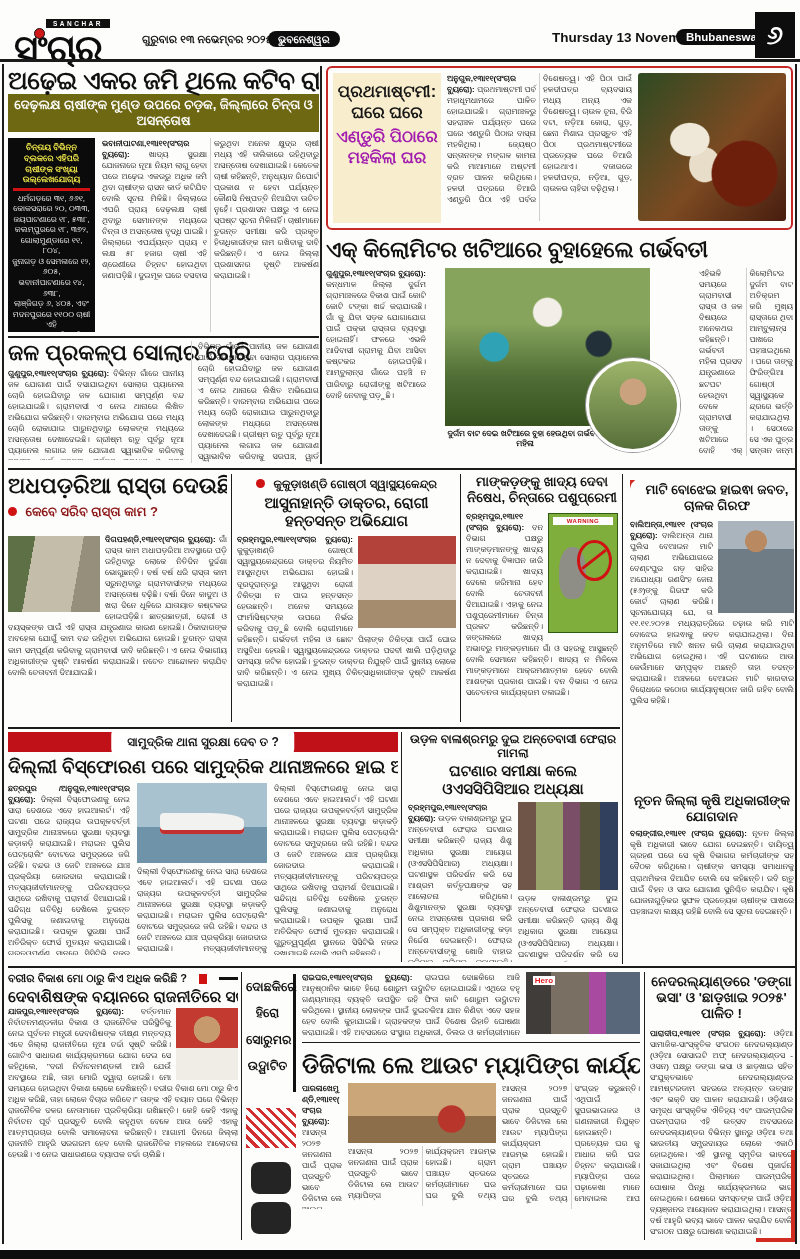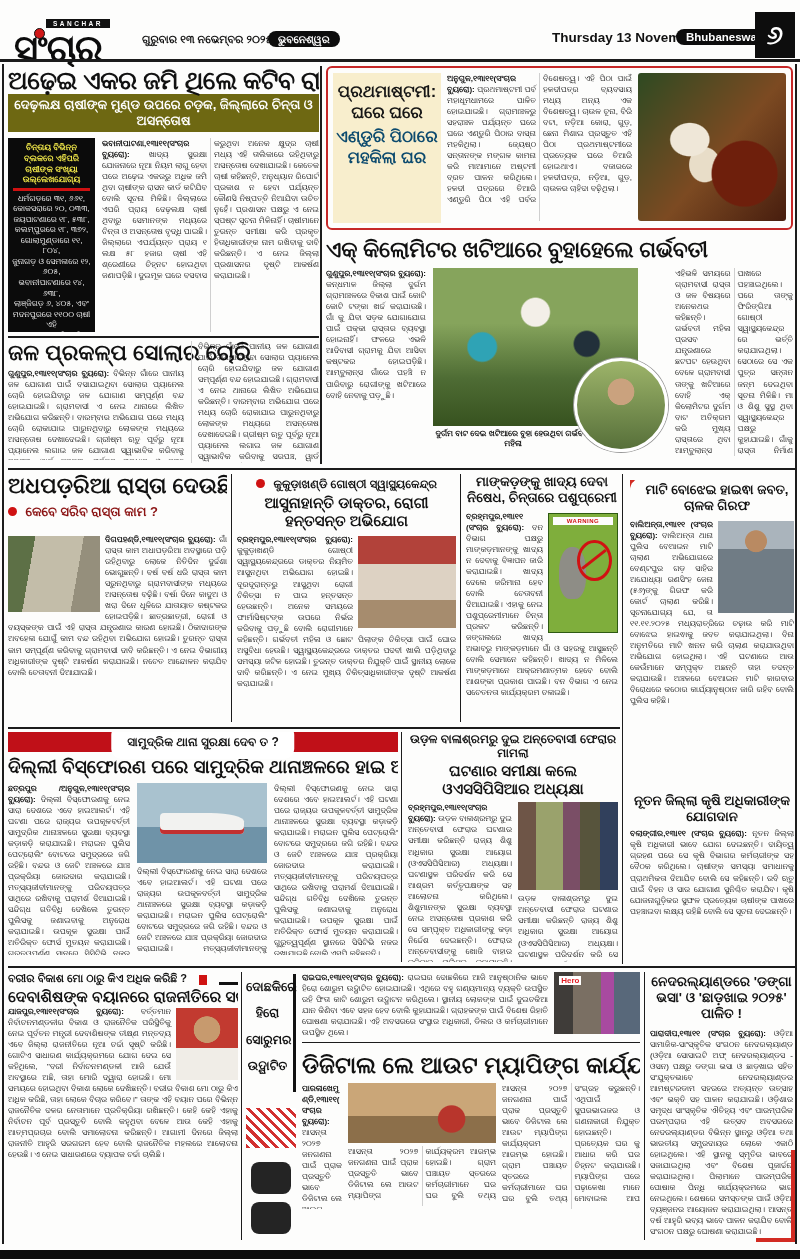--- a/index.html
+++ b/index.html
@@ -30,21 +30,21 @@
   .cols2{column-count:2;column-gap:7px;column-rule:1px solid #cfcfcf;}
   
   .subbar{background:#6e6812;color:#fff;font-weight:800;font-size:13px;text-align:center;padding:3px 2px;}
   .statsbox{background:#0b0b0b;color:#fff;padding:4px 3px;}
   .statsbox .st{color:#f2e94a;font-weight:800;font-size:8.3px;text-align:center;line-height:1.3;}
   .statsbox .sd{height:2.5px;background:#cf1111;margin:3px 2px;}
   .statsbox .sl{font-size:8px;text-align:center;line-height:1.32;}
   .redbox{border:2.5px solid #c62828;border-radius:6px;}
   .cream{background:#f8eecd;text-align:center;padding:8px 2px;}
   .cream .c1{font-weight:800;font-size:16.5px;line-height:1.25;color:#151515;}
-  .cream .c2{font-weight:800;font-size:16.5px;line-height:1.25;color:#0c4a6e;}
+  .cream .c2{font-weight:800;font-size:16.5px;line-height:1.25;color:#a21caf;}
   .band{background:#c01018;position:relative;height:20px;}
   .band .caps{position:absolute;left:50%;top:50%;transform:translate(-50%,-50%);background:#fff;border-radius:10px;
               padding:10px 16px;font-weight:800;font-size:12px;white-space:nowrap;}
   .hatch{background:repeating-linear-gradient(45deg,#d23030 0 3px,#fff 3px 7px);}
   .hband{position:relative;height:22px;}
   .hband .caps2{position:absolute;left:50%;top:50%;transform:translate(-50%,-50%);background:#fff;border:1.5px solid #111;
                 border-radius:11px;padding:1px 14px;font-weight:800;font-size:13px;white-space:nowrap;}
   .corner:before{content:"";position:absolute;left:-4px;top:-6px;width:52px;height:74px;
                  border-left:4px solid #d22b22;border-top:4px solid #d22b22;border-top-left-radius:16px;}
   
@@ -157,21 +157,21 @@
     </div>
     <div class="bt cols2" style="flex:1;height:148px;">
       <b class="dl">ଅନୁଗୁଳ,୧୩ା୧୧(ସଂଚାର ବ୍ୟୁରୋ):</b>
       <span>ପ୍ରଥମାଷ୍ଟମୀ ପର୍ବ ମହାଧୂମଧାମରେ ପାଳିତ ହୋଇଯାଇଛି। ଗ୍ରାମାଞ୍ଚଳରୁ ସହରାଞ୍ଚଳ ପର୍ଯ୍ୟନ୍ତ ଘରେ ଘରେ ଏଣ୍ଡୁରି ପିଠାର ବାସ୍ନା ମହକିଥିଲା। ଜ୍ୟେଷ୍ଠ ସନ୍ତାନଙ୍କ ମଙ୍ଗଳ କାମନା କରି ମାଆମାନେ ଅଷ୍ଟମୀ ବ୍ରତ ପାଳନ କରିଥିଲେ। ହଳଦୀ ପତ୍ରରେ ତିଆରି ଏଣ୍ଡୁରି ପିଠା ଏହି ପର୍ବର ବିଶେଷତ୍ୱ। ଏହି ପିଠା ପାଇଁ ହଳଦୀପତ୍ର ବ୍ୟବସାୟ ମଧ୍ୟ ଅନ୍ୟ ଏକ ବିଶେଷତ୍ୱ। ଚାଉଳ ଚୂନା, ବିରି ବଟା, ନଡ଼ିଆ କୋରା, ଗୁଡ଼, ଛେନା ମିଶାଇ ପ୍ରସ୍ତୁତ ଏହି ପିଠା ପ୍ରଥମାଷ୍ଟମୀରେ ପ୍ରତ୍ୟେକ ଘରେ ତିଆରି ହୋଇଥାଏ। ବଜାରରେ ହଳଦୀପତ୍ର, ନଡ଼ିଆ, ଗୁଡ଼, ଚାଉଳର ଚାହିଦା ବଢ଼ିଥିଲା।</span>
     </div>
     <div class="ph ph-pitha" style="width:148px;height:148px;flex:none;border-radius:3px;"></div>
   </section>
 
   <section class="abs" style="left:326px;top:238px;width:467px;height:226px;overflow:visible;">
     <div class="h-xl" style="white-space:nowrap;letter-spacing:-.3px;">ଏକ୍ କିଲୋମିଟର ଖଟିଆରେ ବୁହାହେଲେ ଗର୍ଭବତୀ</div>
-    <div style="display:flex;gap:7px;margin-top:6px;height:188px;">
+    <div style="display:flex;gap:19px;margin-top:6px;height:188px;">
       <div class="bt" style="width:100px;flex:none;height:188px;">
         <b class="dl">ଗୁଣୁପୁର,୧୩ା୧୧(ସଂଚାର ବ୍ୟୁରୋ):</b>
         <span>କନ୍ଧମାଳ ଜିଲ୍ଲା ଦୁର୍ଗମ ଗ୍ରାମାଞ୍ଚଳରେ ବିକାଶ ପାଇଁ କୋଟି କୋଟି ଟଙ୍କା ଖର୍ଚ୍ଚ କରାଯାଉଛି। ଗାଁ କୁ ଯିବା ସଡ଼କ ଯୋଗାଯୋଗ ପାଇଁ ପକ୍କା ରାସ୍ତାର ବ୍ୟବସ୍ଥା ହୋଇନାହିଁ। ଫଳରେ ଏଭଳି ଆଦିବାସୀ ଗ୍ରାମକୁ ଯିବା ଆସିବା କଷ୍ଟକର ହୋଇପଡ଼ିଛି। ଆମ୍ବୁଲାନ୍ସ ଗାଁରେ ପହଞ୍ଚି ନ ପାରିବାରୁ ରୋଗୀଙ୍କୁ ଖଟିଆରେ ବୋହି ନେବାକୁ ପଡ଼ୁଛି।</span>
       </div>
       <div style="width:205px;flex:none;position:relative;">
         <div class="ph ph-forest" style="width:205px;height:158px;"></div>
         <div class="ph ph-circle" style="position:absolute;right:-30px;bottom:4px;width:88px;height:88px;"></div>
         <div class="cap" style="margin-top:3px;width:160px;">ଦୁର୍ଗମ ବାଟ ଦେଇ ଖଟିଆରେ ବୁହା ହେଉଥିବା ଗର୍ଭବତୀ ମହିଳା</div>
       </div>
       <div class="bt cols2" style="flex:1;height:188px;padding-left:30px;box-sizing:border-box;">ଏହିଭଳି ସମୟରେ ଗ୍ରାମବାସୀ ରାସ୍ତା ଓ ଜଳ ବିଷୟରେ ଅନେକଥର କହିଛନ୍ତି। ଗର୍ଭବତୀ ମହିଳା ପ୍ରସବ ଯନ୍ତ୍ରଣାରେ ଛଟପଟ ହେଉଥିବା ବେଳେ ଗ୍ରାମବାସୀ ତାଙ୍କୁ ଖଟିଆରେ ବୋହି ଏକ୍ କିଲୋମିଟର ଦୁର୍ଗମ ବାଟ ଅତିକ୍ରମ କରି ମୁଖ୍ୟ ରାସ୍ତାରେ ଥିବା ଆମ୍ବୁଲାନ୍ସ ପାଖରେ ପହଞ୍ଚାଇଥିଲେ। ପରେ ତାଙ୍କୁ ଫିରିଙ୍ଗିଆ ଗୋଷ୍ଠୀ ସ୍ୱାସ୍ଥ୍ୟକେନ୍ଦ୍ରରେ ଭର୍ତ୍ତି କରାଯାଇଥିଲା। ସେଠାରେ ସେ ଏକ ପୁତ୍ର ସନ୍ତାନ ଜନ୍ମ ଦେଇଥିବା ସୂଚନା ମିଳିଛି। ମା ଓ ଶିଶୁ ସୁସ୍ଥ ଥିବା ସ୍ୱାସ୍ଥ୍ୟକେନ୍ଦ୍ର ପକ୍ଷରୁ କୁହାଯାଇଛି। ଗାଁକୁ ରାସ୍ତା ନିର୍ମାଣ ପାଇଁ ଗ୍ରାମବାସୀ ପୁଣିଥରେ ଦାବି କରିଛନ୍ତି।</div>
@@ -268,21 +268,21 @@
       <div style="width:100px;flex:none;">
         <div class="ph ph-visit" style="width:100px;height:88px;"></div>
         <div class="bt" style="margin-top:3px;height:78px;">ଉଡ଼ଳ ବାଳାଶ୍ରମରୁ ଦୁଇ ଅନ୍ତେବାସୀ ଫେରାର ଘଟଣାର ସମୀକ୍ଷା କରିଛନ୍ତି ରାଜ୍ୟ ଶିଶୁ ଅଧିକାର ସୁରକ୍ଷା ଆୟୋଗ (ଓଏସସିପିସିଆର) ଅଧ୍ୟକ୍ଷା। ଘଟଣାସ୍ଥଳ ପରିଦର୍ଶନ କରି ସେ ଆଶ୍ରମ କର୍ତ୍ତୃପକ୍ଷଙ୍କ ସହ ଆଲୋଚନା କରିଥିଲେ। ଶିଶୁମାନଙ୍କ ସୁରକ୍ଷା ବ୍ୟବସ୍ଥା ନେଇ ଅସନ୍ତୋଷ ପ୍ରକାଶ କରି ସେ ସମ୍ପୃକ୍ତ ଅଧିକାରୀଙ୍କୁ କଡ଼ା ନିର୍ଦ୍ଦେଶ ଦେଇଛନ୍ତି। ଫେରାର ଅନ୍ତେବାସୀଙ୍କୁ ଖୋଜି ବାହାର କରିବାକୁ ପୁଲିସକୁ କୁହାଯାଇଛି। ରିପୋର୍ଟ ମିଳିବା ପରେ ପରବର୍ତ୍ତୀ କାର୍ଯ୍ୟାନୁଷ୍ଠାନ ଗ୍ରହଣ କରାଯିବ ବୋଲି ସେ କହିଛନ୍ତି।</div>
       </div>
     </div>
   </section>
 
   <div class="abs rule" style="left:8px;top:966px;width:787px;height:2px;"></div>
 
   <section class="abs" style="left:8px;top:972px;width:230px;height:268px;overflow:hidden;">
-    <div style="display:flex;align-items:flex-end;gap:12px;">
+    <div style="display:flex;align-items:center;gap:12px;">
       <span style="font-weight:800;font-size:11px;white-space:nowrap;">ବରୀର ବିକାଶ ମୋ ଠାରୁ କିଏ ଅଧିକ କରିଛି ?</span>
       <span style="width:8px;height:10px;background:#cf1212;flex:none;"></span>
       <span style="flex:1;height:3px;background:#111;"></span>
     </div>
     <div style="font-weight:800;font-size:15.5px;line-height:1.15;margin-top:3px;white-space:nowrap;">ଦେବାଶିଷଙ୍କ ବୟାନରେ ରାଜନୀତିରେ ସରଗରମ</div>
     <div class="bt" style="height:212px;">
       <span class="ph ph-portrait" style="float:right;width:62px;height:72px;margin:2px 0 2px 5px;"></span>
       <b class="dl">ଯାଜପୁର,୧୩ା୧୧(ସଂଚାର ବ୍ୟୁରୋ):</b>
       <span>ବର୍ତ୍ତମାନ ନିର୍ବାଚନମଣ୍ଡଳୀର ବିକାଶ ଓ ରାଜନୈତିକ ପରିସ୍ଥିତିକୁ ନେଇ ପୂର୍ବତନ ମନ୍ତ୍ରୀ ଦେବାଶିଷଙ୍କ ତୀକ୍ଷ୍ଣ ମନ୍ତବ୍ୟ ଏବେ ଜିଲ୍ଲା ରାଜନୀତିରେ ନୂଆ ଚର୍ଚ୍ଚା ସୃଷ୍ଟି କରିଛି। ଗୋଟିଏ ସାଧାରଣ କାର୍ଯ୍ୟକ୍ରମରେ ଯୋଗ ଦେଇ ସେ କହିଥିଲେ, "ବରୀ ନିର୍ବାଚନମଣ୍ଡଳୀ ଆଜି ଯେଉଁ ଅବସ୍ଥାରେ ଅଛି, ତାହା ମୋରି ଦ୍ୱାରା ହୋଇଛି। ମୋ ସମୟରେ ହୋଇଥିବା ବିକାଶ ଲୋକେ ଦେଖିଛନ୍ତି। ବରୀର ବିକାଶ ମୋ ଠାରୁ କିଏ ଅଧିକ କରିଛି, ତାହା ଲୋକେ ବିଚାର କରିବେ।" ତାଙ୍କ ଏହି ବୟାନ ପରେ ବିଭିନ୍ନ ରାଜନୈତିକ ଦଳର ନେତାମାନେ ପ୍ରତିକ୍ରିୟା ରଖିଛନ୍ତି। କେହି କେହି ଏହାକୁ ନିର୍ବାଚନ ପୂର୍ବ ପ୍ରସ୍ତୁତି ବୋଲି କହୁଥିବା ବେଳେ ଆଉ କେହି ଏହାକୁ ଆତ୍ମପ୍ରଚାର ବୋଲି ସମାଲୋଚନା କରିଛନ୍ତି। ଆଗାମୀ ଦିନରେ ଜିଲ୍ଲା ରାଜନୀତି ଆହୁରି ସରଗରମ ହେବ ବୋଲି ରାଜନୈତିକ ମହଲରେ ଆଲୋଚନା ହେଉଛି। ଏ ନେଇ ସାଧାରଣରେ ବ୍ୟାପକ ଚର୍ଚ୍ଚା ଚାଲିଛି।</span>
     </div>
@@ -299,21 +299,21 @@
     <div class="hatch" style="margin-top:16px;height:40px;"></div>
     <div class="blob" style="margin:14px auto 0;width:40px;height:32px;"></div>
     <div class="blob" style="margin:8px auto 0;width:40px;height:32px;"></div>
   </section>
 
   <section class="abs" style="left:302px;top:972px;width:338px;height:66px;display:flex;gap:6px;overflow:hidden;">
     <div class="bt" style="flex:1;">
       <b class="dl">ରାଇଘର,୧୩ା୧୧(ସଂଚାର ବ୍ୟୁରୋ):</b>
       <span>ରାଇଘର ଦୋଛକିରେ ଆଜି ଆନୁଷ୍ଠାନିକ ଭାବେ ହିରୋ ଶୋରୁମ ଉଦ୍ଘାଟିତ ହୋଇଯାଇଛି। ଏଥିରେ ବହୁ ଗଣ୍ୟମାନ୍ୟ ବ୍ୟକ୍ତି ଉପସ୍ଥିତ ରହି ଫିତା କାଟି ଶୋରୁମ ଉଦ୍ଘାଟନ କରିଥିଲେ। ସ୍ଥାନୀୟ ଲୋକଙ୍କ ପାଇଁ ଦୁଇଚକିଆ ଯାନ କିଣିବା ଏବେ ସହଜ ହେବ ବୋଲି କୁହାଯାଇଛି। ଗ୍ରାହକଙ୍କ ପାଇଁ ବିଶେଷ ରିହାତି ଘୋଷଣା କରାଯାଇଛି। ଏହି ଅବସରରେ ସଂସ୍ଥାର ଅଧିକାରୀ, ଡିଲର ଓ କର୍ମଚାରୀମାନେ ଉପସ୍ଥିତ ଥିଲେ।</span>
     </div>
-    <div class="ph ph-showroom" style="width:86px;height:62px;flex:none;">
+    <div class="ph ph-showroom" style="width:114px;height:62px;flex:none;">
       <span class="lbl">Hero</span>
     </div>
   </section>
   <div class="abs rule" style="left:302px;top:1042px;width:338px;height:1px;"></div>
 
   <section class="abs" style="left:302px;top:1048px;width:338px;height:192px;overflow:hidden;">
     <div style="font-weight:800;font-size:23px;line-height:1.05;text-align:center;margin-top:5px;white-space:nowrap;">ଡିଜିଟାଲ ଲେ ଆଉଟ ମ୍ୟାପିଙ୍ଗ କାର୍ଯ୍ୟକ୍ରମ</div>
     <div style="display:flex;gap:6px;margin-top:6px;height:126px;">
       <div class="bt" style="width:40px;flex:none;">
         <b class="dl">ପାରଳାଖେମୁଣ୍ଡି,୧୩ା୧୧(ସଂଚାର ବ୍ୟୁରୋ):</b>

